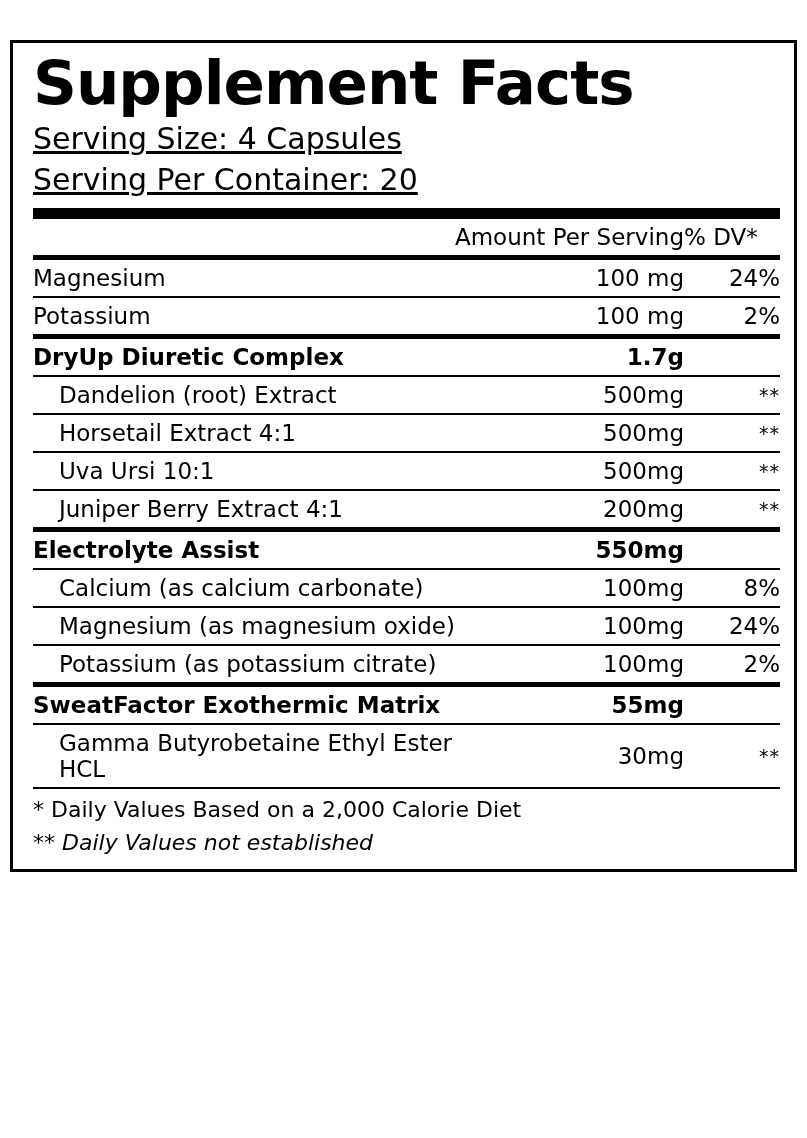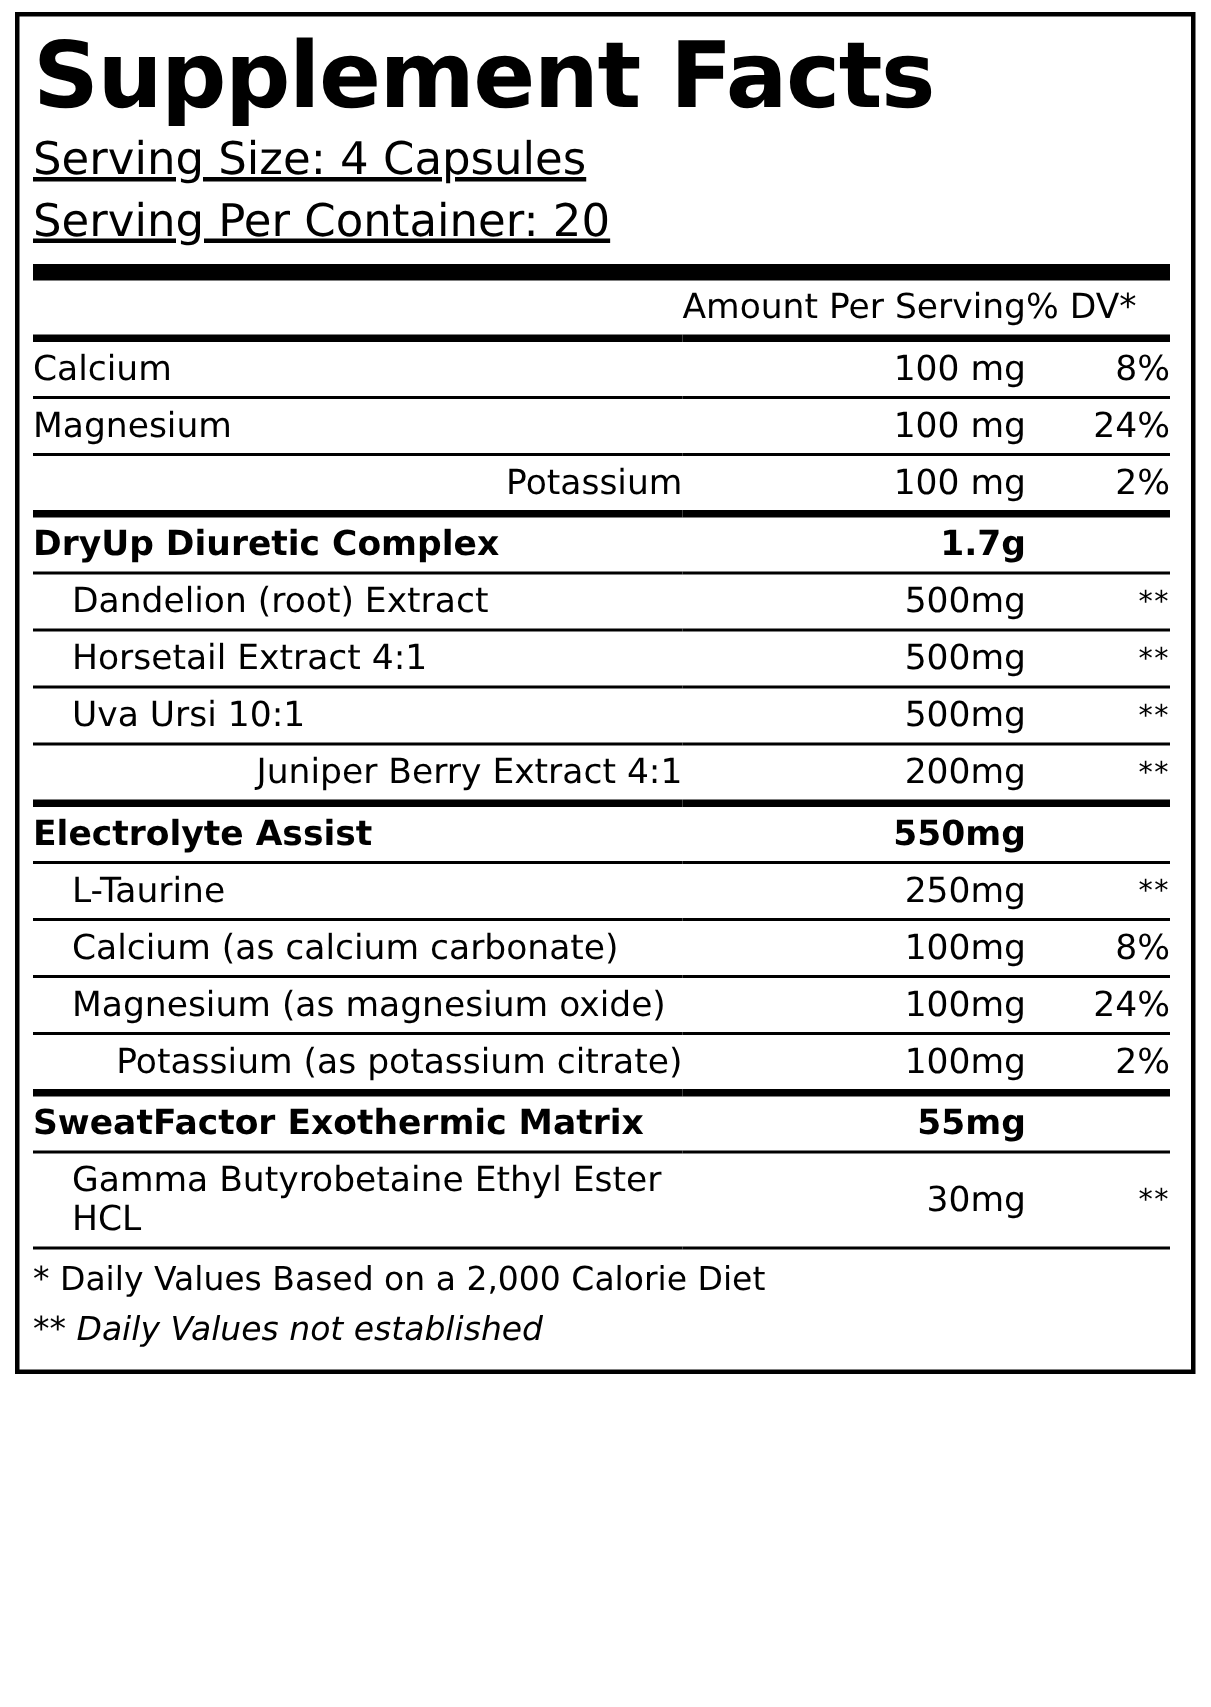--- a/index.html
+++ b/index.html
@@ -17,21 +17,22 @@
   .page {
     position: relative;
     width: 807px;
     height: 1138px;
     box-sizing: border-box;
     padding: 8px 10px 0 10px;
   }
   .panel {
     border: 3px solid #000;
     box-sizing: border-box;
-    padding: 6px 14px 10px 9px;
+    padding: 6px 14px 10px 20px;
+    margin-top: 32px;
   }
   .title {
     font-size: 61px;
     font-weight: 700;
     letter-spacing: -1px;
     line-height: 1.05;
     margin: 2px 0 4px 0;
     white-space: nowrap;
   }
   .serving {
@@ -57,21 +58,21 @@
   .col-amt  { text-align: right; width: 150px; white-space: nowrap; }
   .col-dv   { text-align: right; width: 96px; white-space: nowrap; }
   .hdr td {
     font-size: 23px;
     padding-bottom: 4px;
     padding-top: 2px;
   }
   .hdr .col-amt { text-align: right; }
   .hdr .col-dv  { text-align: left; }
   tr.line-thin td { border-bottom: 2px solid #000; }
-  tr.line-med td  { border-bottom: 5px solid #000; text-align: right; }
+  tr.line-med td  { border-bottom: 5px solid #000; }
   .bold { font-weight: 700; }
   .indent { padding-left: 26px !important; }
   .stars { font-size: 19px; vertical-align: super; letter-spacing: 1px; }
   .footnotes {
     font-size: 22px;
     line-height: 1.4;
     padding-top: 6px;
   }
   .other {
     font-size: 23px;
@@ -95,25 +96,20 @@
     <div class="rule-thick"></div>
 
     <table class="facts">
       <tbody>
         <tr class="hdr line-med">
           <td class="col-name"></td>
           <td class="col-amt" style="width:auto;">Amount Per Serving</td>
           <td class="col-dv">% DV*</td>
         </tr>
 
-        <tr class="line-thin">
-          <td class="col-name">Calcium</td>
-          <td class="col-amt">100 mg</td>
-          <td class="col-dv">8%</td>
-        </tr>
         <tr class="line-thin">
           <td class="col-name">Magnesium</td>
           <td class="col-amt">100 mg</td>
           <td class="col-dv">24%</td>
         </tr>
         <tr class="line-med">
           <td class="col-name">Potassium</td>
           <td class="col-amt">100 mg</td>
           <td class="col-dv">2%</td>
         </tr>
@@ -145,25 +141,20 @@
           <td class="col-dv stars">**</td>
         </tr>
 
         <tr class="line-thin">
           <td class="col-name bold">Electrolyte Assist</td>
           <td class="col-amt bold">550mg</td>
           <td class="col-dv"></td>
         </tr>
 
         <tr class="line-thin">
-          <td class="col-name indent">L-Taurine</td>
-          <td class="col-amt">250mg</td>
-          <td class="col-dv stars">**</td>
-        </tr>
-        <tr class="line-thin">
           <td class="col-name indent">Calcium (as calcium carbonate)</td>
           <td class="col-amt">100mg</td>
           <td class="col-dv">8%</td>
         </tr>
         <tr class="line-thin">
           <td class="col-name indent">Magnesium (as magnesium oxide)</td>
           <td class="col-amt">100mg</td>
           <td class="col-dv">24%</td>
         </tr>
         <tr class="line-med">

